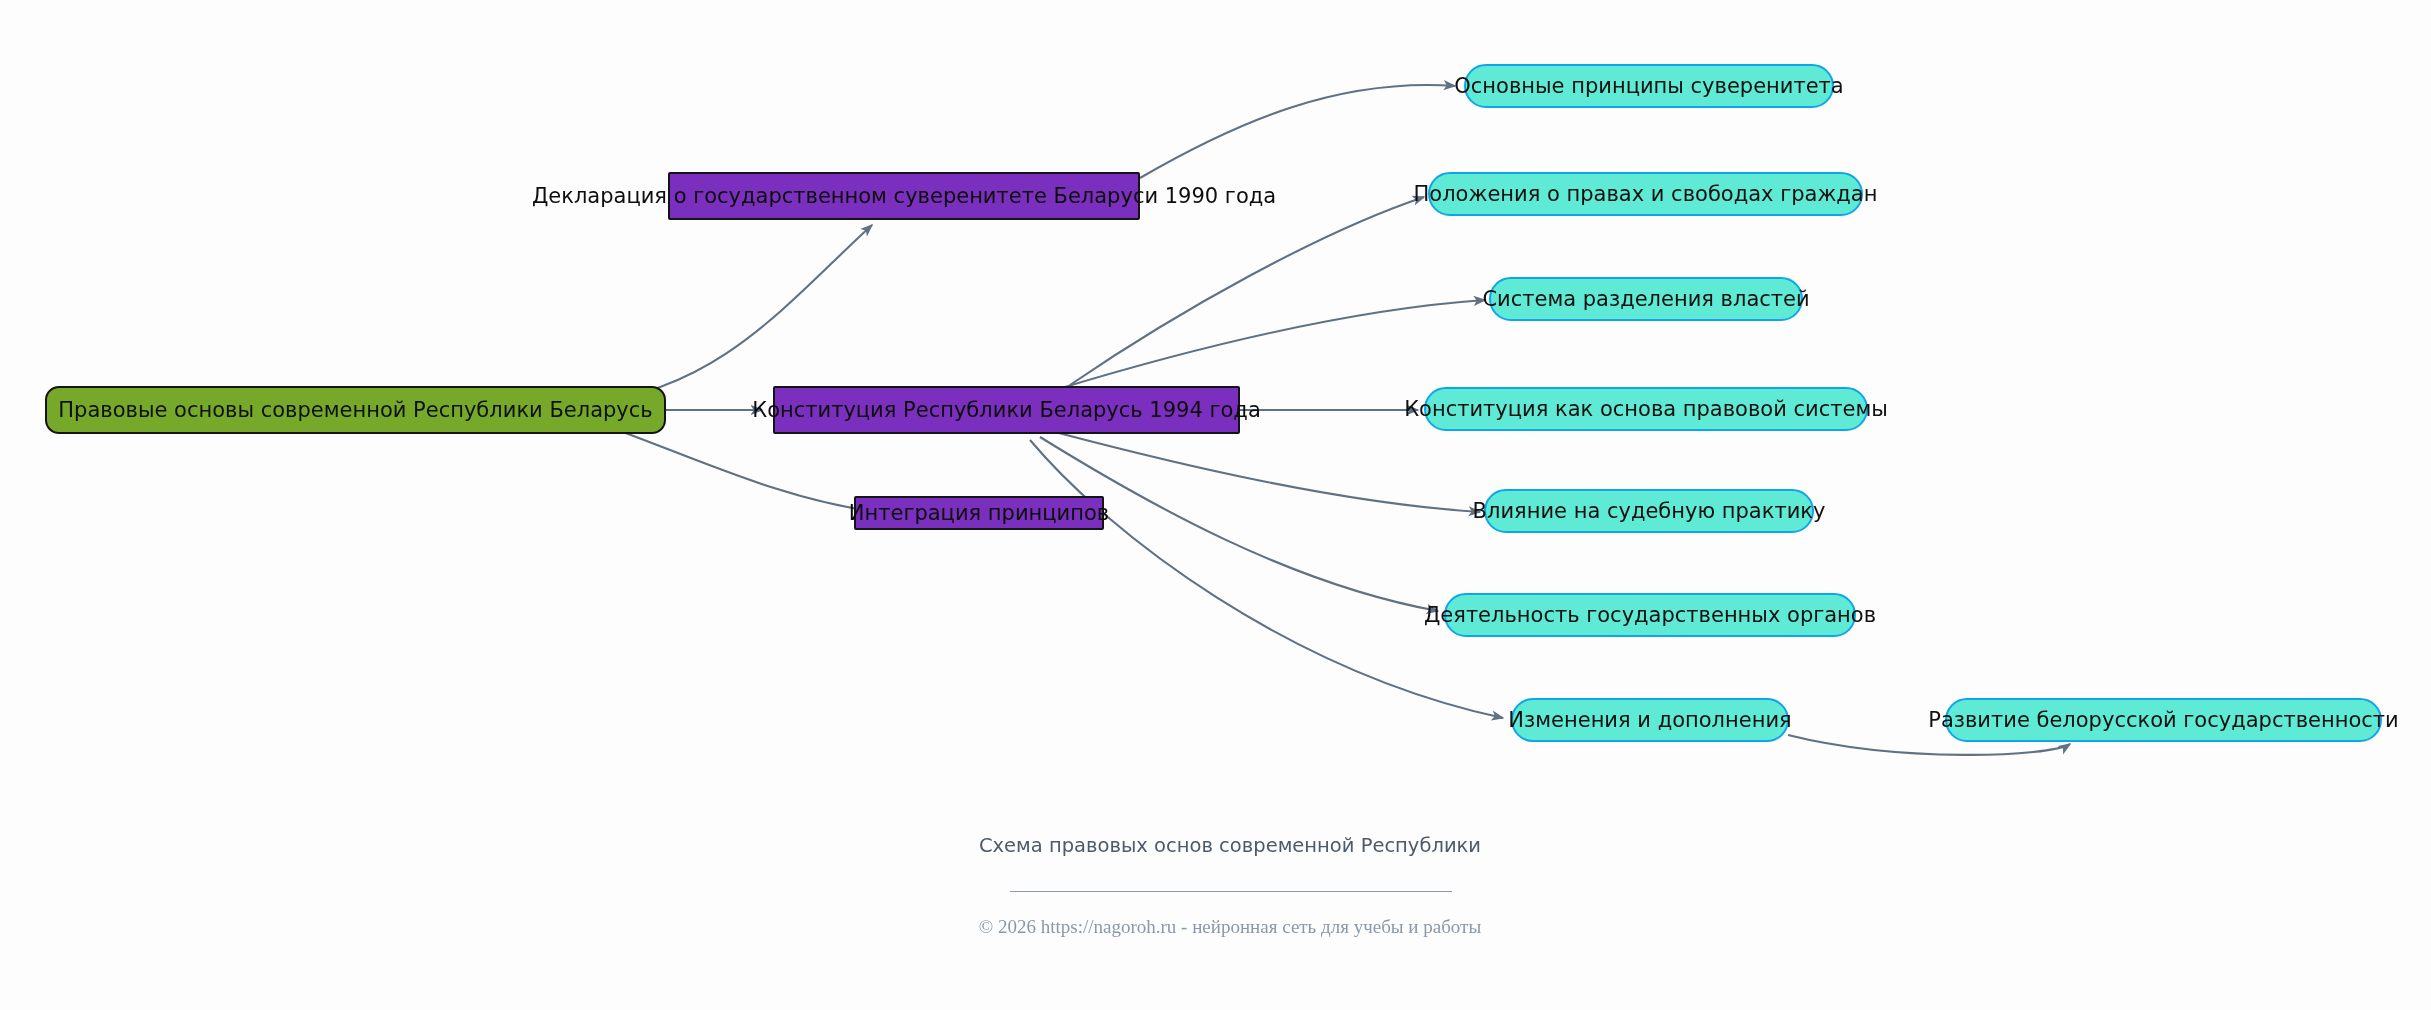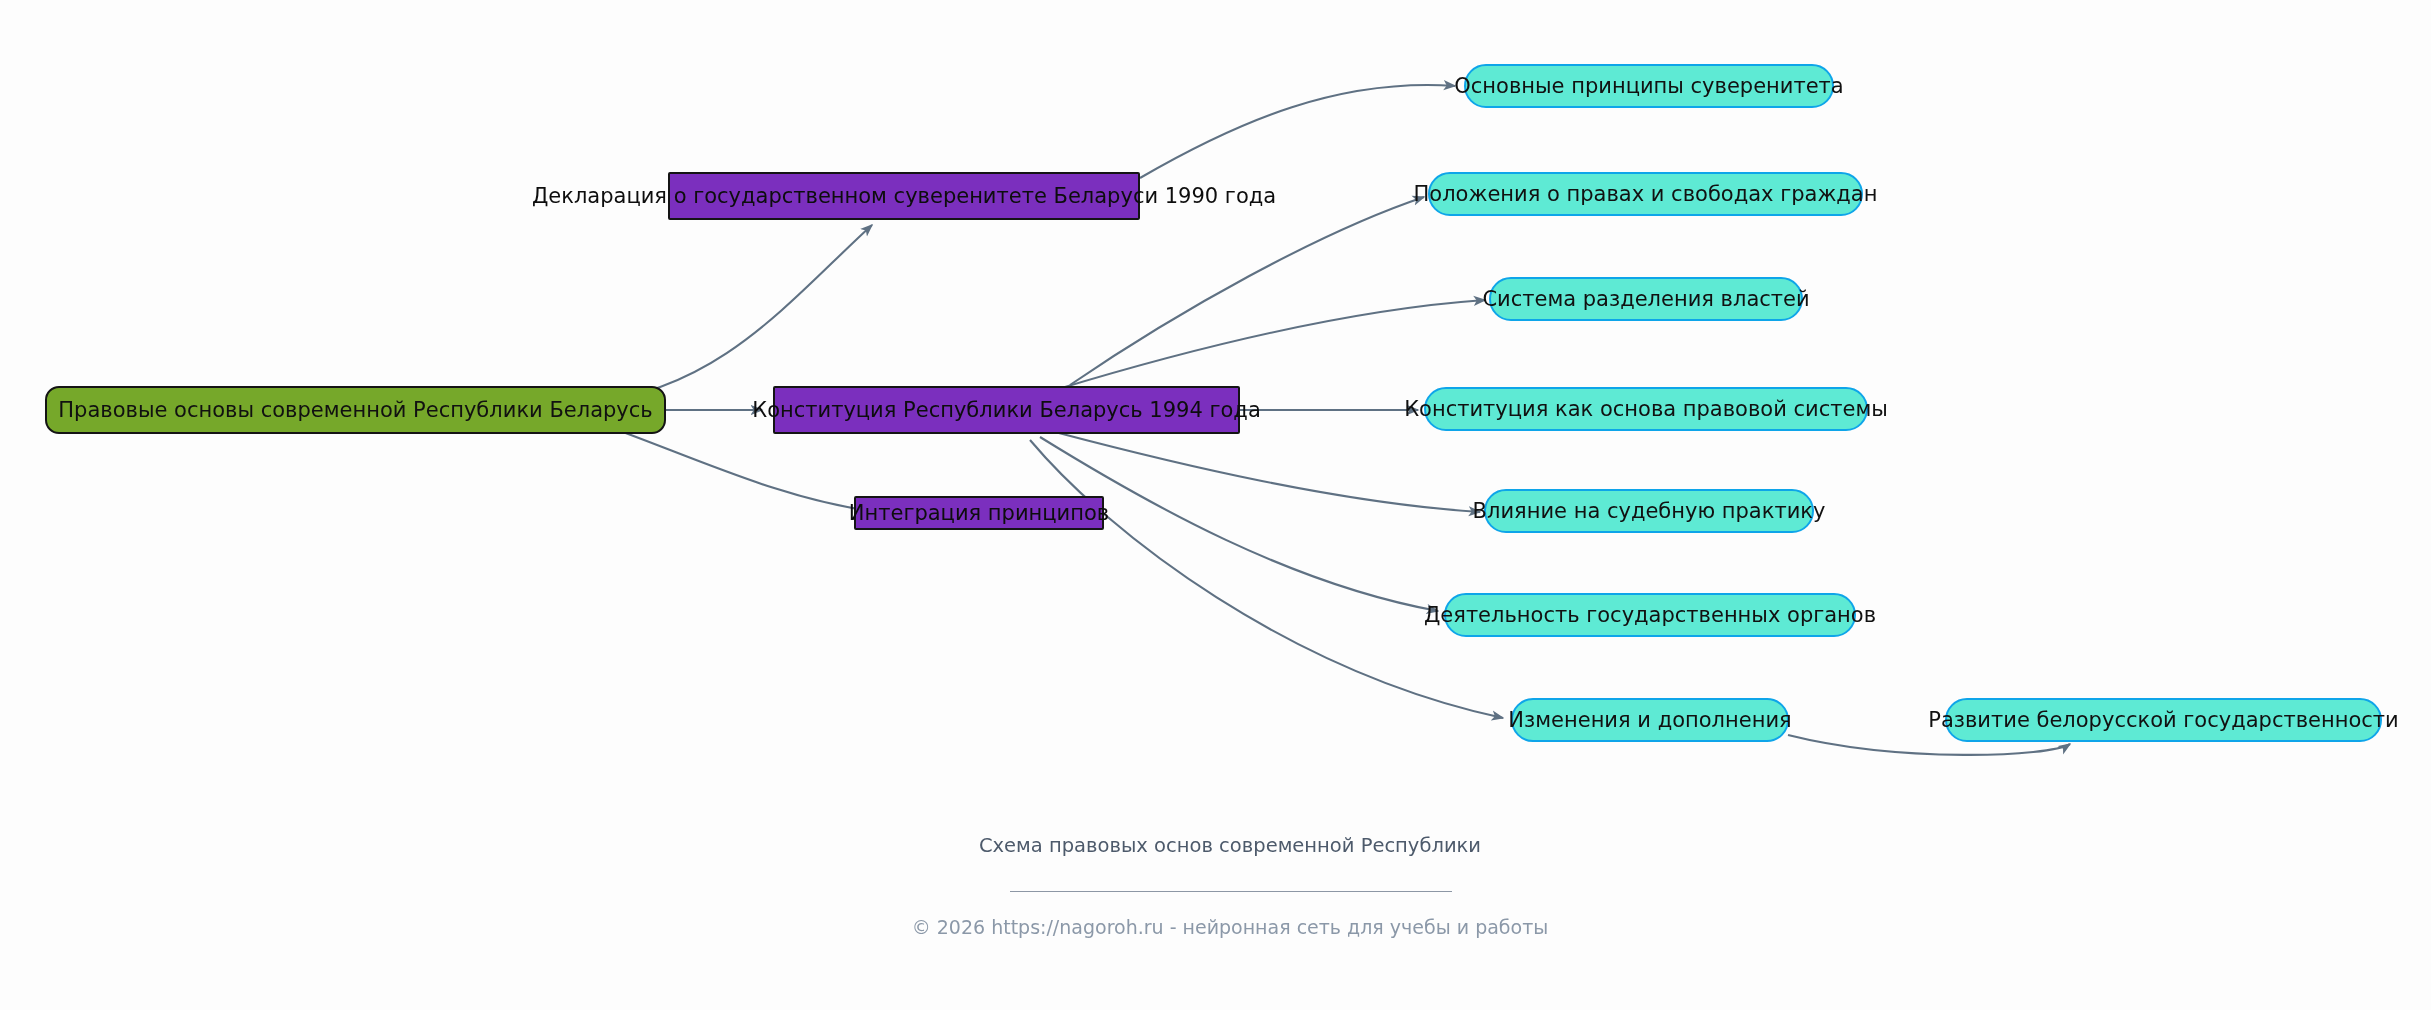--- a/index.html
+++ b/index.html
@@ -155,17 +155,17 @@
   <div class="node node-leaf" style="left:1945px; top:698px; width:437px; height:44px;">
     <span>Развитие белорусской государственности</span>
   </div>
 
   <div id="caption" style="left:880px; top:833px; width:700px;">
     <div>Схема правовых основ современной Республики</div>
   </div>
 
   <div id="divider" style="left:1010px; top:891px; width:442px;"></div>
 
-  <div id="footer" style="left:780px; top:915px; width:900px;">
+  <div id="footer" style="left:780px; top:915px; width:900px;font-family:Liberation Serif, serif;">
     <span>© 2026 https://nagoroh.ru - нейронная сеть для учебы и работы</span>
   </div>
 
 </div>
 
 </body></html>

